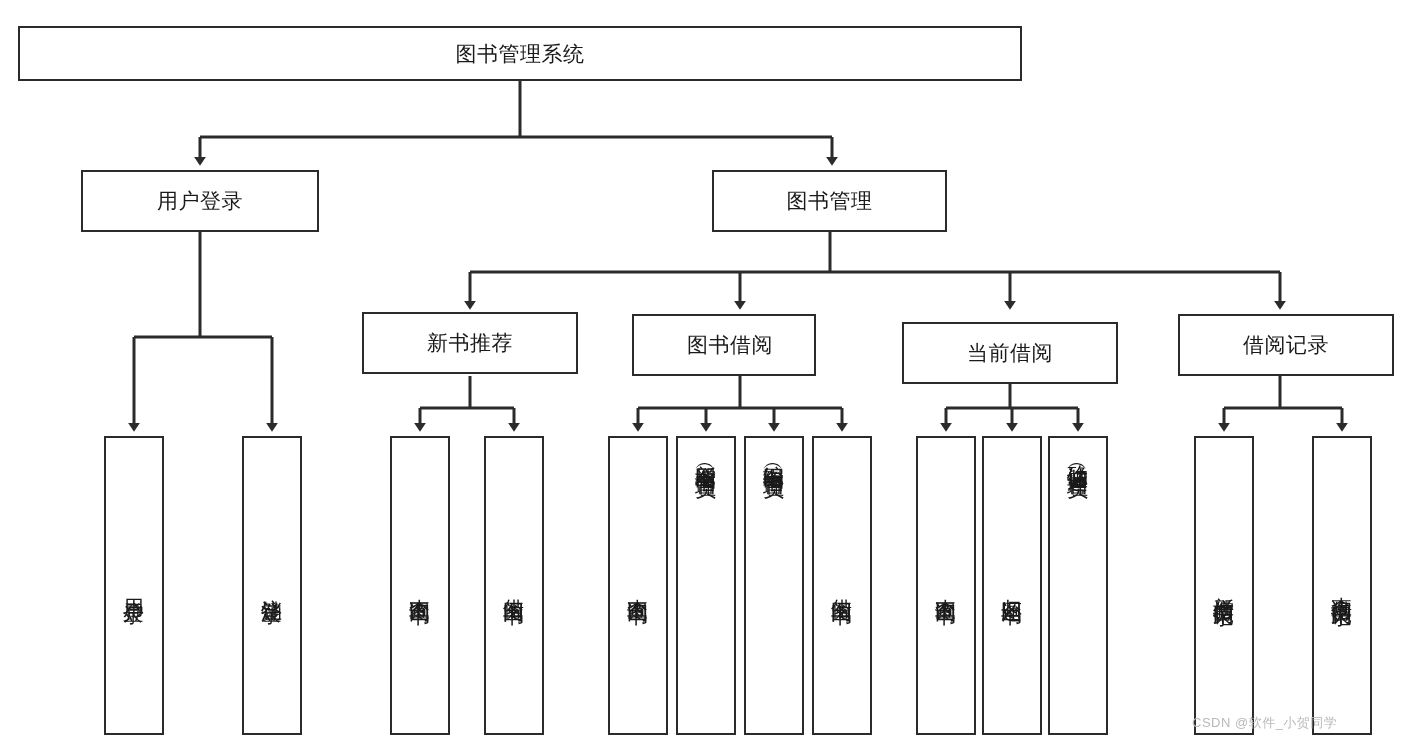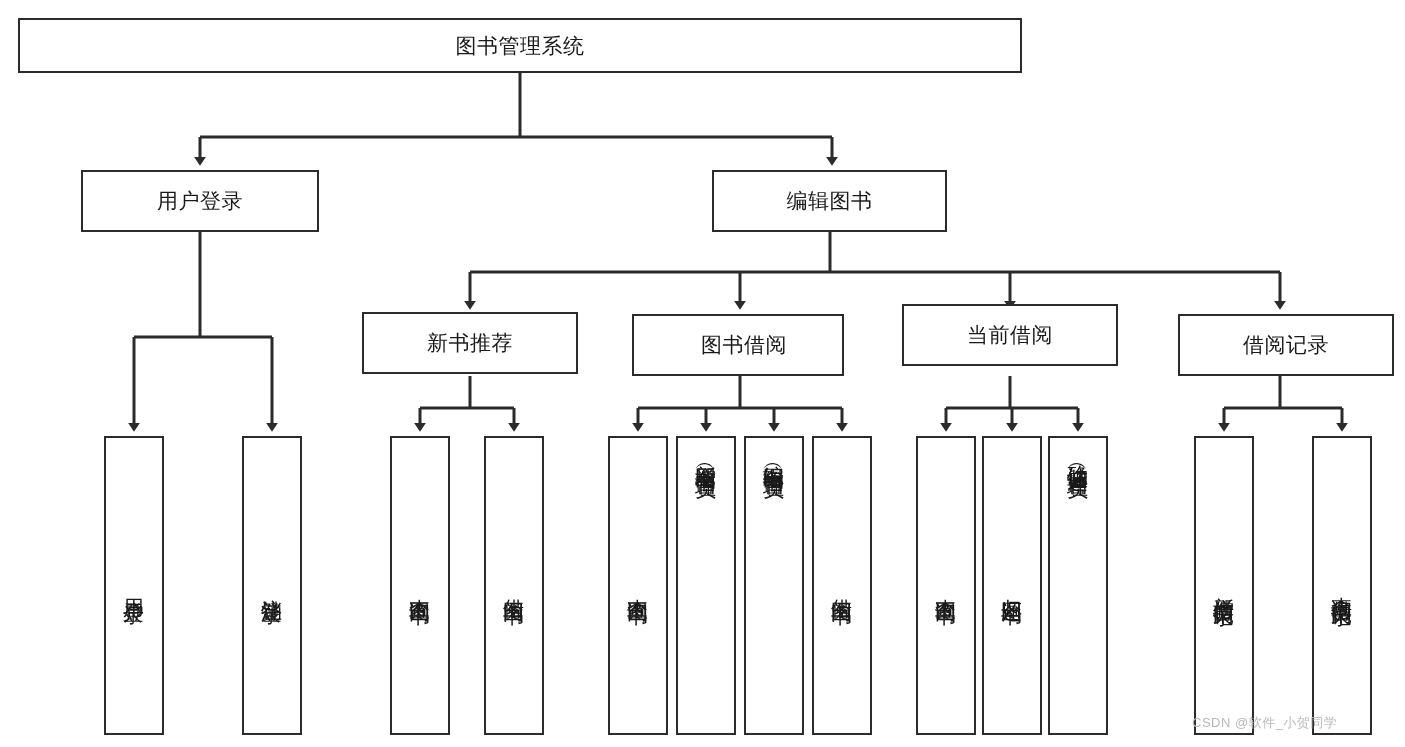--- a/index.html
+++ b/index.html
@@ -116,38 +116,38 @@
       <path d="M1012,408 L1012,424" marker-end="url(#arrow)"></path>
       <path d="M1078,408 L1078,424" marker-end="url(#arrow)"></path>
 
       <path d="M1280,376 L1280,408"></path>
       <path d="M1224,408 L1342,408"></path>
       <path d="M1224,408 L1224,424" marker-end="url(#arrow)"></path>
       <path d="M1342,408 L1342,424" marker-end="url(#arrow)"></path>
     </g>
   </svg>
 
-  <div class="node" style="left:18px;top:18px;width:1004px;height:55px;">
+  <div class="node" style="left:18px;top:26px;width:1004px;height:55px;">
     <span class="label">图书管理系统</span>
   </div>
 
   <div class="node" style="left:81px;top:170px;width:238px;height:62px;">
     <span class="label">用户登录</span>
   </div>
   <div class="node" style="left:712px;top:170px;width:235px;height:62px;">
-    <span class="label">编辑图书</span>
+    <span class="label">图书管理</span>
   </div>
 
   <div class="node" style="left:362px;top:312px;width:216px;height:62px;">
     <span class="label">新书推荐</span>
   </div>
-  <div class="node" style="left:632px;top:314px;width:212px;height:62px;padding-left:12px;">
+  <div class="node" style="left:632px;top:314px;width:184px;height:62px;padding-left:12px;">
     <span class="label">图书借阅</span>
   </div>
-  <div class="node" style="left:902px;top:304px;width:216px;height:62px;">
+  <div class="node" style="left:902px;top:322px;width:216px;height:62px;">
     <span class="label">当前借阅</span>
   </div>
   <div class="node" style="left:1172px;top:314px;width:216px;height:62px;margin-left:6px;">
     <span class="label">借阅记录</span>
   </div>
 
   <div class="node vertical mid" style="left:104px;top:436px;width:60px;height:299px;">
     <span class="label">用户登录</span>
   </div>
   <div class="node vertical mid" style="left:242px;top:436px;width:60px;height:299px;">

